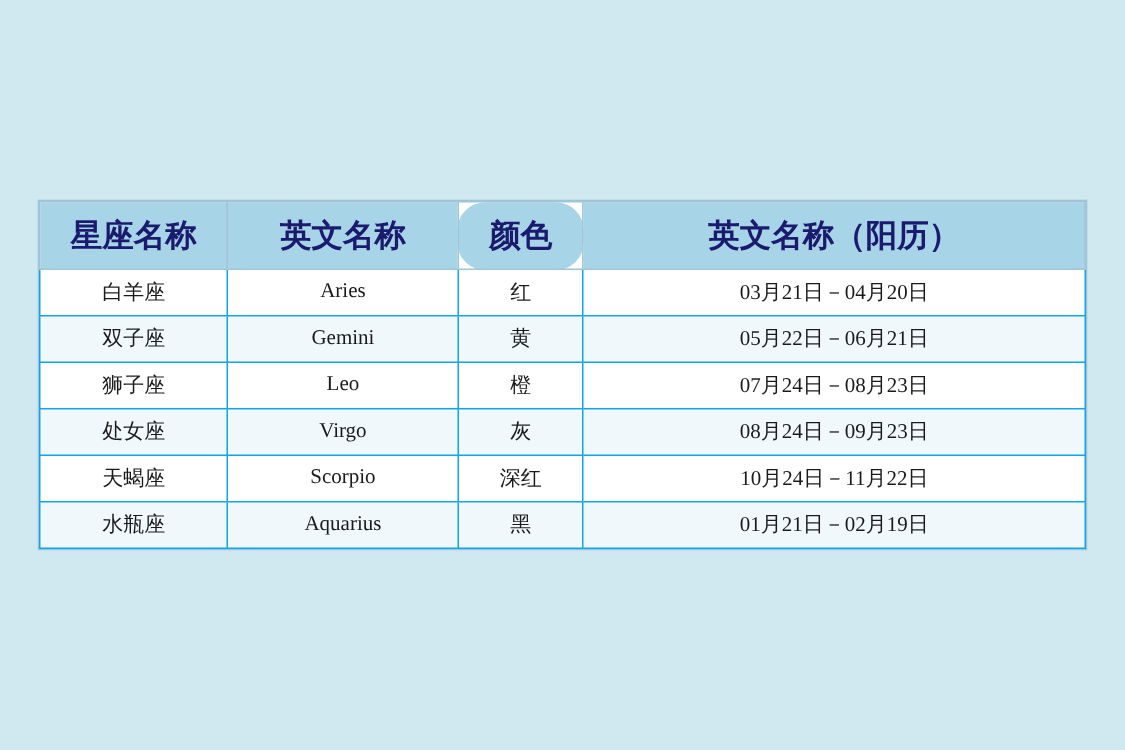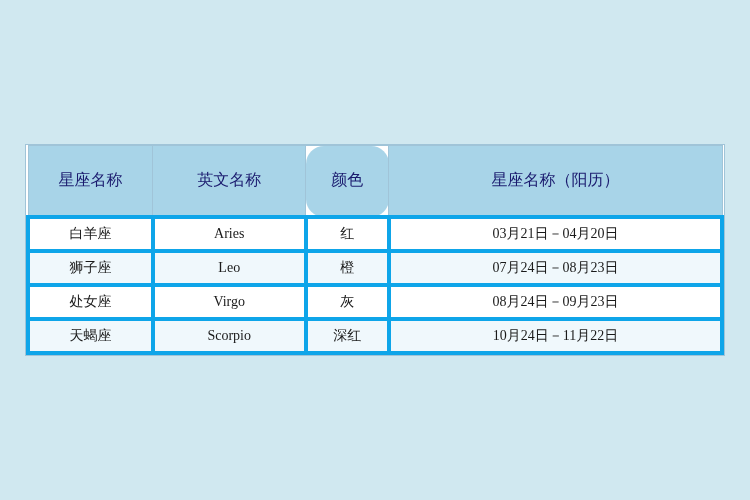--- a/index.html
+++ b/index.html
@@ -26,31 +26,31 @@
     }
 
     table {
       width: 100%;
       border-collapse: collapse;
     }
 
     th {
       background-color: #a8d4e8;
       color: #1a1a6e;
-      font-weight: normal;
-      font-size: 16px;
+      font-weight: bold;
+      font-size: 21px;
       text-align: center;
-      padding: 24px 4px;
+      padding: 8px 4px;
       border: 1px solid #a0c4d8;
     }
 
     td {
       text-align: center;
       padding: 6px 4px;
-      border: 4px solid #0ea5e9;
+      border: 1px solid #0ea5e9;
       font-size: 14px;
       color: #1a1a1a;
     }
 
     tr:nth-child(even) td {
       background-color: #f0f8fc;
     }
 
     tr:nth-child(odd) td {
       background-color: #ffffff;
@@ -64,43 +64,55 @@
 </head>
 <body>
 
 <div class="container">
   <table>
     <thead>
       <tr>
         <th class="col-chinese">星座名称</th>
         <th class="col-english">英文名称</th>
         <th class="col-color">颜色</th>
-        <th class="col-date">星座名称（阳历）</th>
+        <th class="col-date">英文名称（阳历）</th>
       </tr>
     </thead>
     <tbody id="table-body">
     <tr>
           <td>白羊座</td>
           <td>Aries</td>
           <td>红</td>
           <td>03月21日－04月20日</td>
+        </tr>
+        <tr>
+          <td>双子座</td>
+          <td>Gemini</td>
+          <td>黄</td>
+          <td>05月22日－06月21日</td>
         </tr>
         <tr>
           <td>狮子座</td>
           <td>Leo</td>
           <td>橙</td>
           <td>07月24日－08月23日</td>
         </tr>
         <tr>
           <td>处女座</td>
           <td>Virgo</td>
           <td>灰</td>
           <td>08月24日－09月23日</td>
         </tr>
         <tr>
           <td>天蝎座</td>
           <td>Scorpio</td>
           <td>深红</td>
           <td>10月24日－11月22日</td>
         </tr>
+        <tr>
+          <td>水瓶座</td>
+          <td>Aquarius</td>
+          <td>黑</td>
+          <td>01月21日－02月19日</td>
+        </tr>
       </tbody>
   </table>
 </div>
 
 </body></html>

